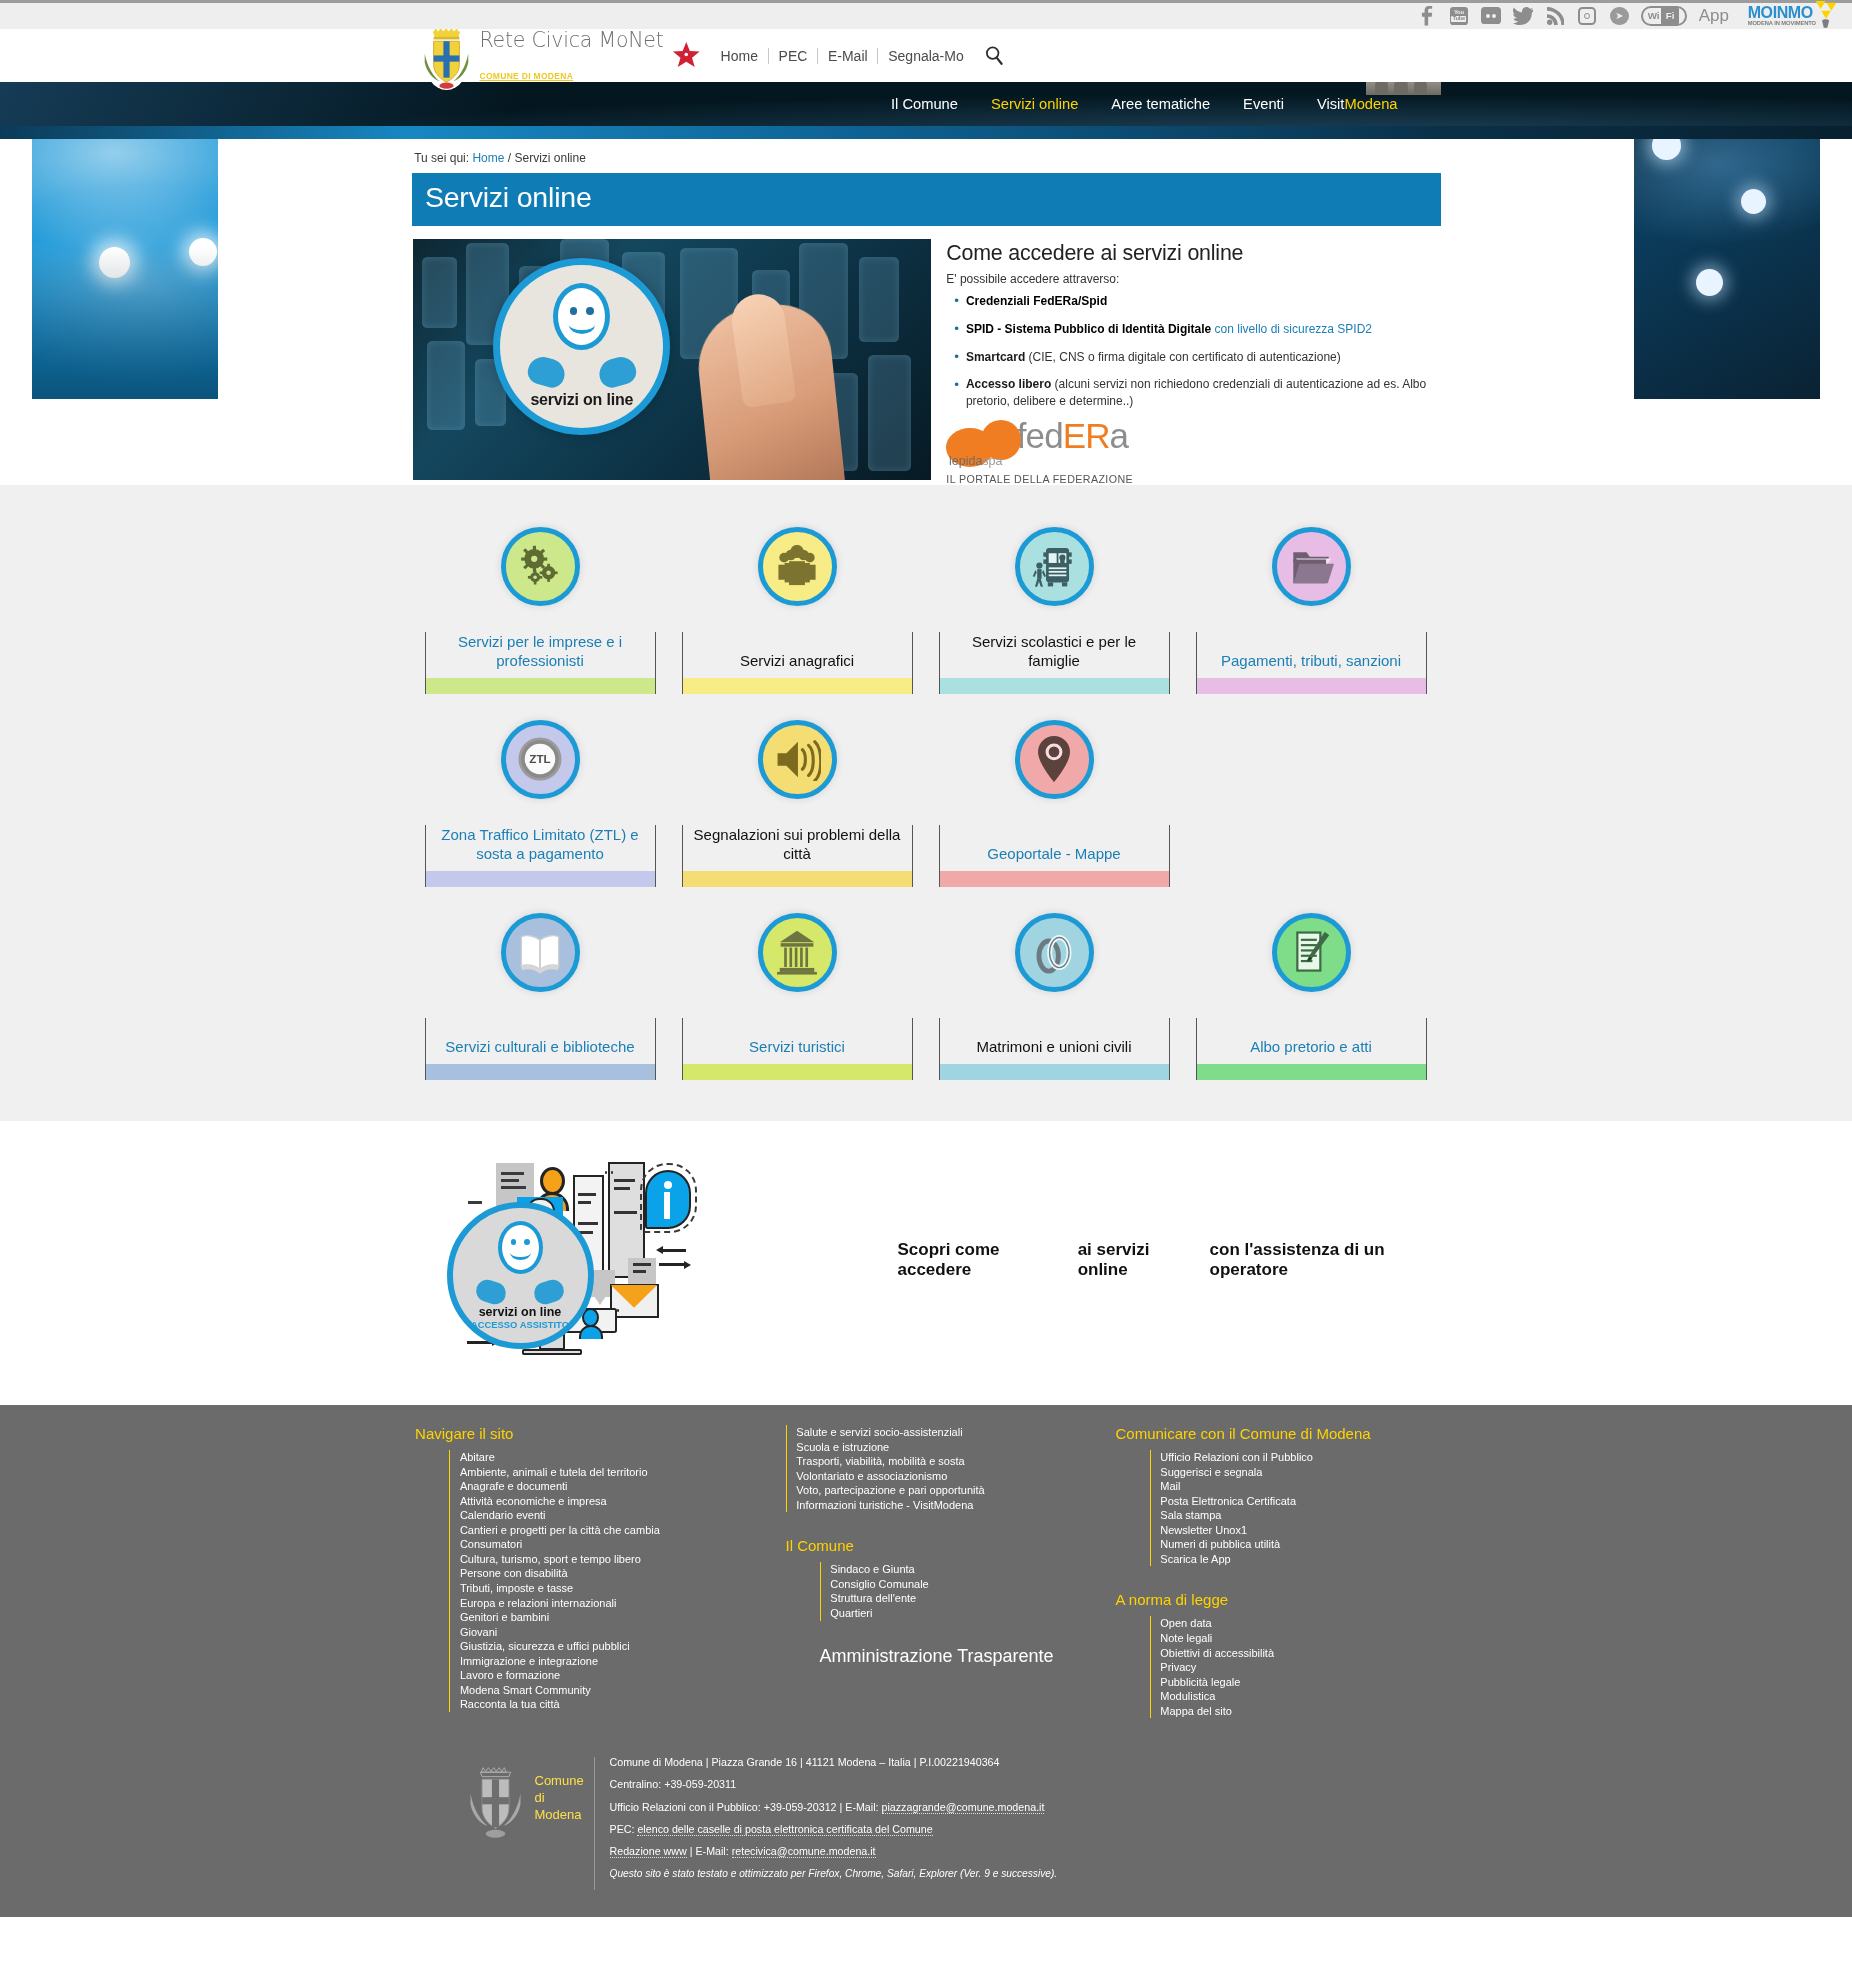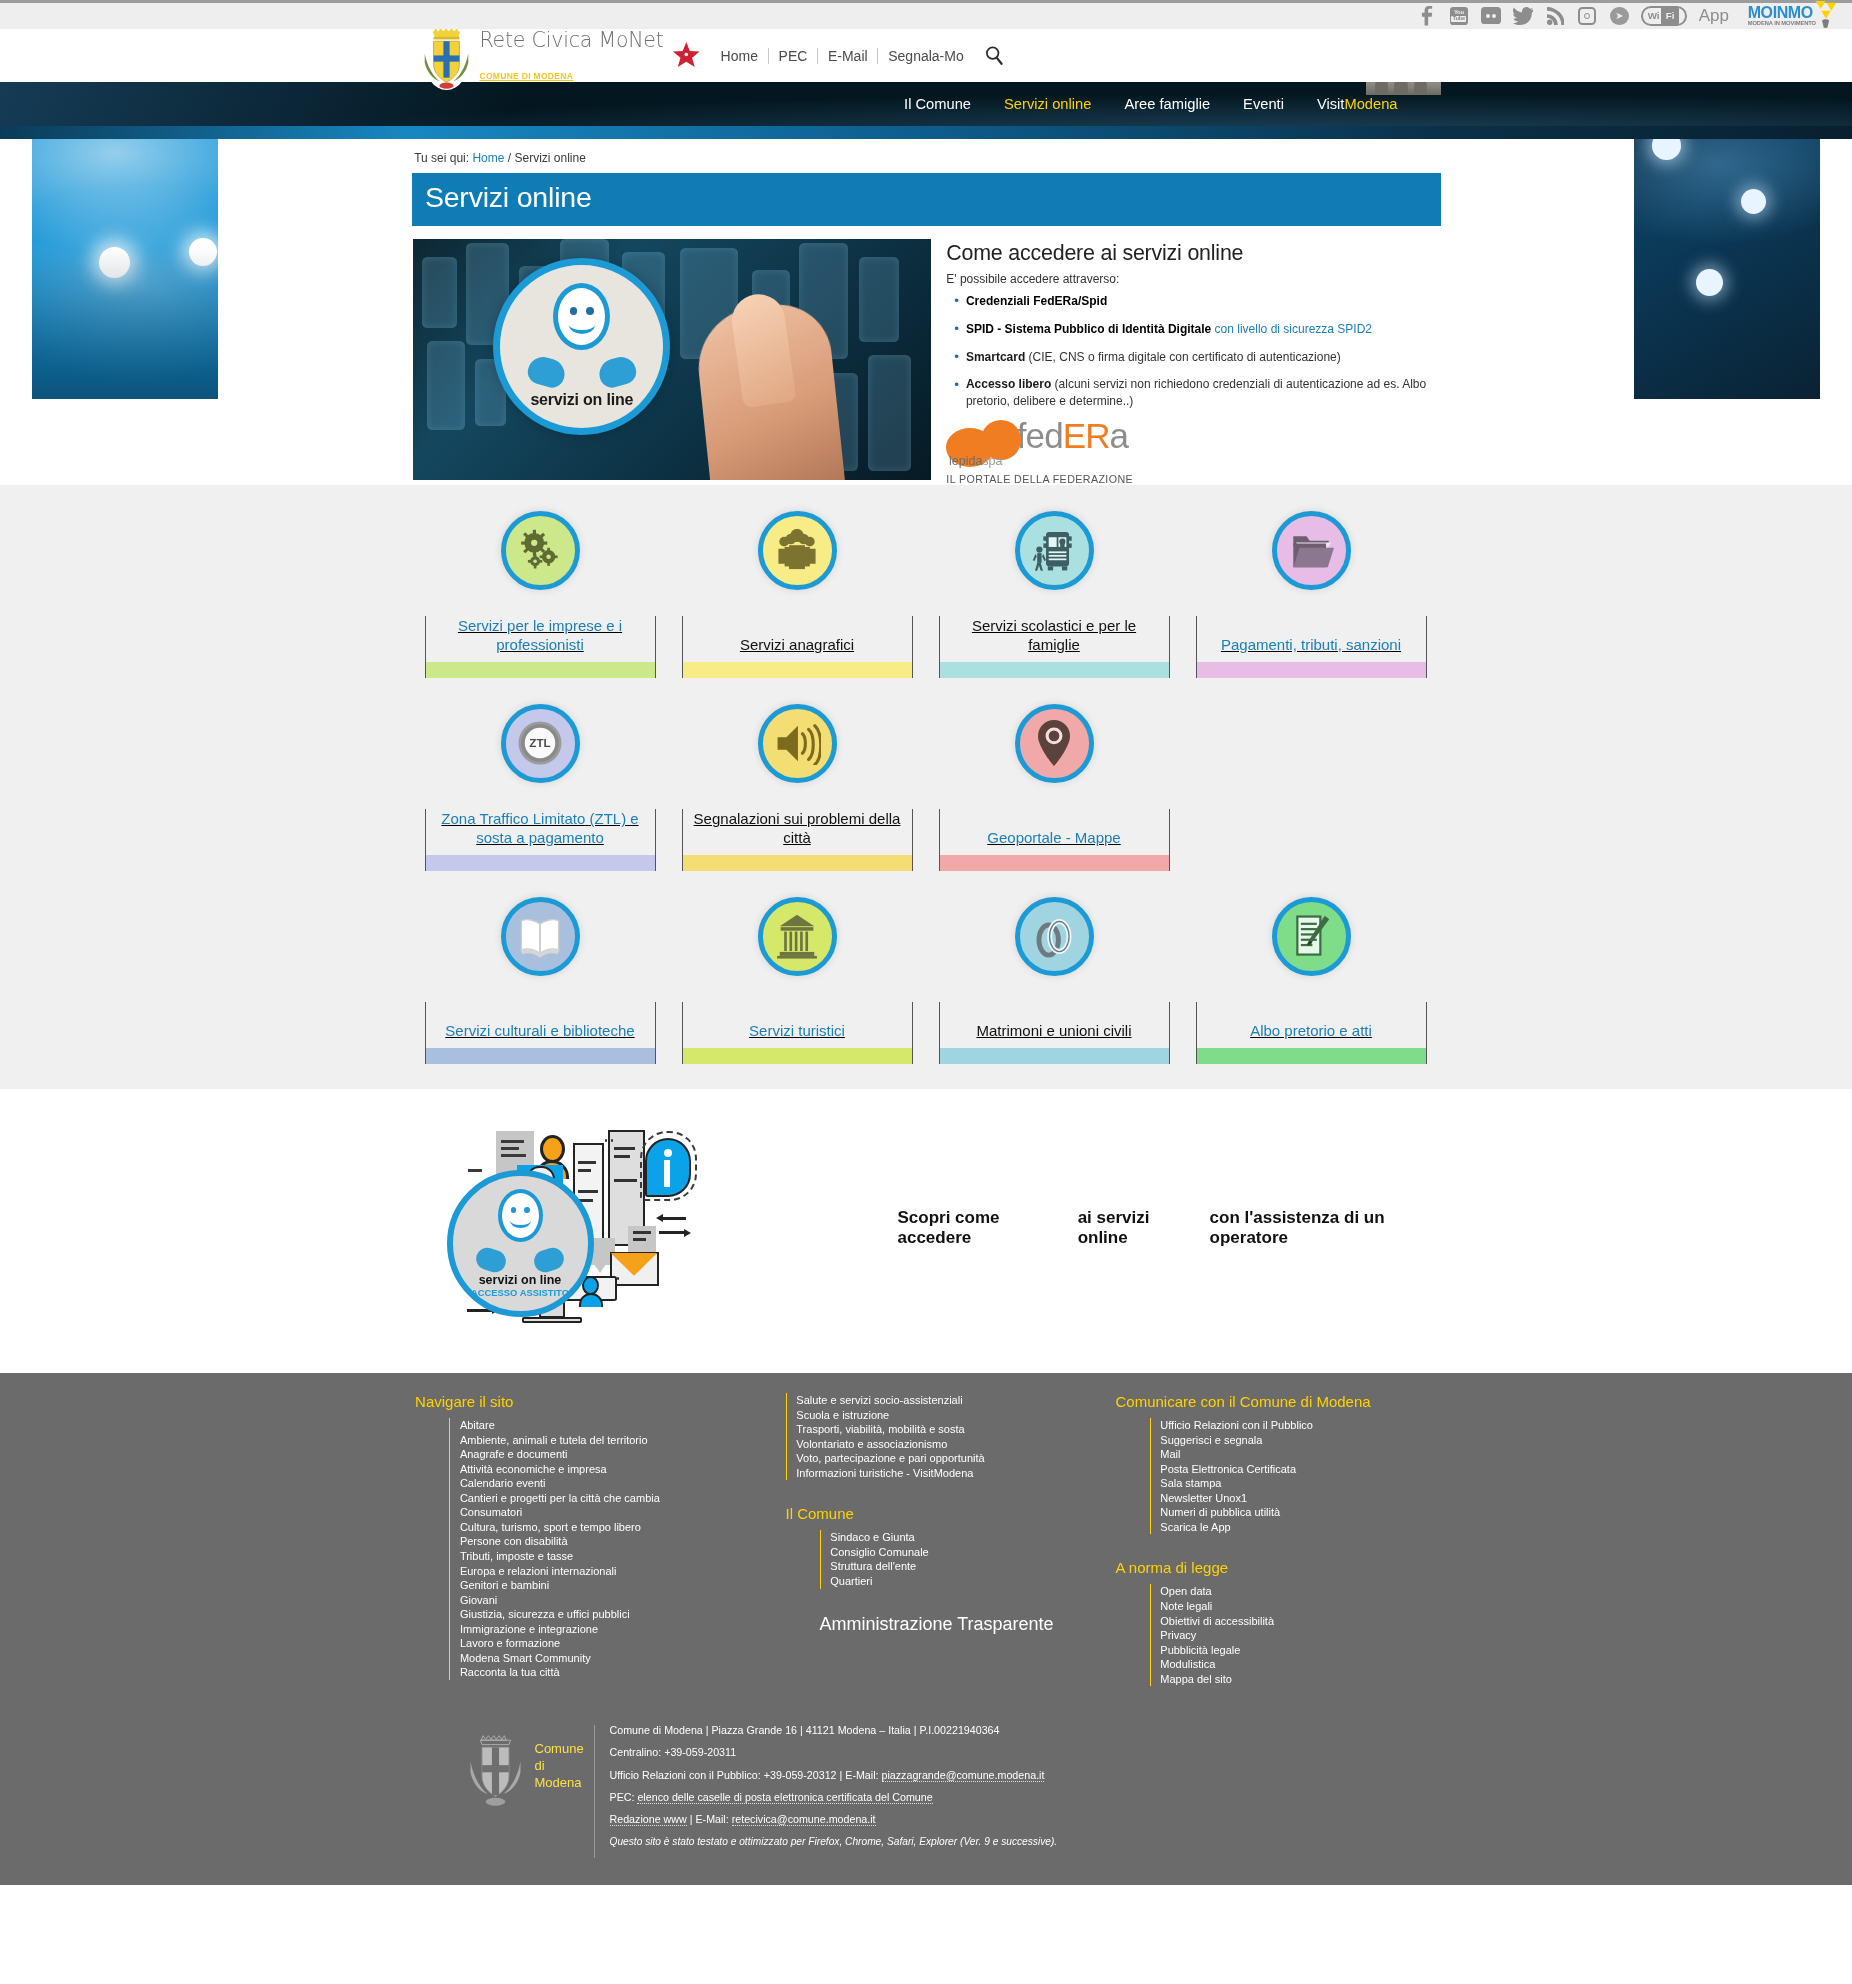--- a/index.html
+++ b/index.html
@@ -239,21 +239,21 @@
   .flepida{
     position:absolute;left:2.7px;bottom:0;font-size:12.5px;color:#6d6d6d;font-weight:300;
   }
   .flepida b{color:#9a9a9a;font-weight:300;}
   .fword{font-size:35px;line-height:0.9;color:#8d8d8d;font-weight:300;letter-spacing:-0.9px;margin-left:-4.5px;}
   .fword .o{color:#f07d22;}
   .fsub{font-size:10.7px;color:#555;letter-spacing:0.4px;margin-top:4.5px;}
 
   
   .tiles-band{ background:#f0f0f0; padding:26px 0 25px 0; position:relative; z-index:5; }
-  .tiles{ width:1029px;margin:0 auto;text-decoration:underline; }
+  .tiles{ width:1029px;margin:16px auto; }
   .trow{ display:flex; margin-bottom:26px; }
   .trow:last-child{margin-bottom:0;}
   .tile{ width:257px; display:flex; flex-direction:column; align-items:center; }
   .tcircle{
     width:79px;height:79px;border-radius:50%;border:5.3px solid #1c9ad6;
     display:flex;align-items:center;justify-content:center;margin-bottom:26px;
     box-shadow:0 0 8px rgba(0,0,0,0.12);
   }
   .tcircle svg{display:block;}
   .tlabelbox{
@@ -444,21 +444,21 @@
               <path d="M26 26l11 14" stroke="#2d2d2d" stroke-width="5" stroke-linecap="round"></path>
             </svg>
         </span>
       </div>
     </div>
 
     <div class="mainnav">
       <div class="mainnav-inner">
         <a href="#">Il Comune</a>
         <a href="#" class="cur">Servizi online</a>
-        <a href="#">Aree famiglie</a>
+        <a href="#">Aree tematiche</a>
         <a href="#">Eventi</a>
         <a href="#" class="vm"><span>Visit</span><b>Modena</b></a>
         <span class="vm-thumb">
           <span class="arch"></span>
             <span class="arch a2"></span>
             <span class="arch a3"></span>
         </span>
       </div>
     </div>
     <div class="navstripe"></div>

